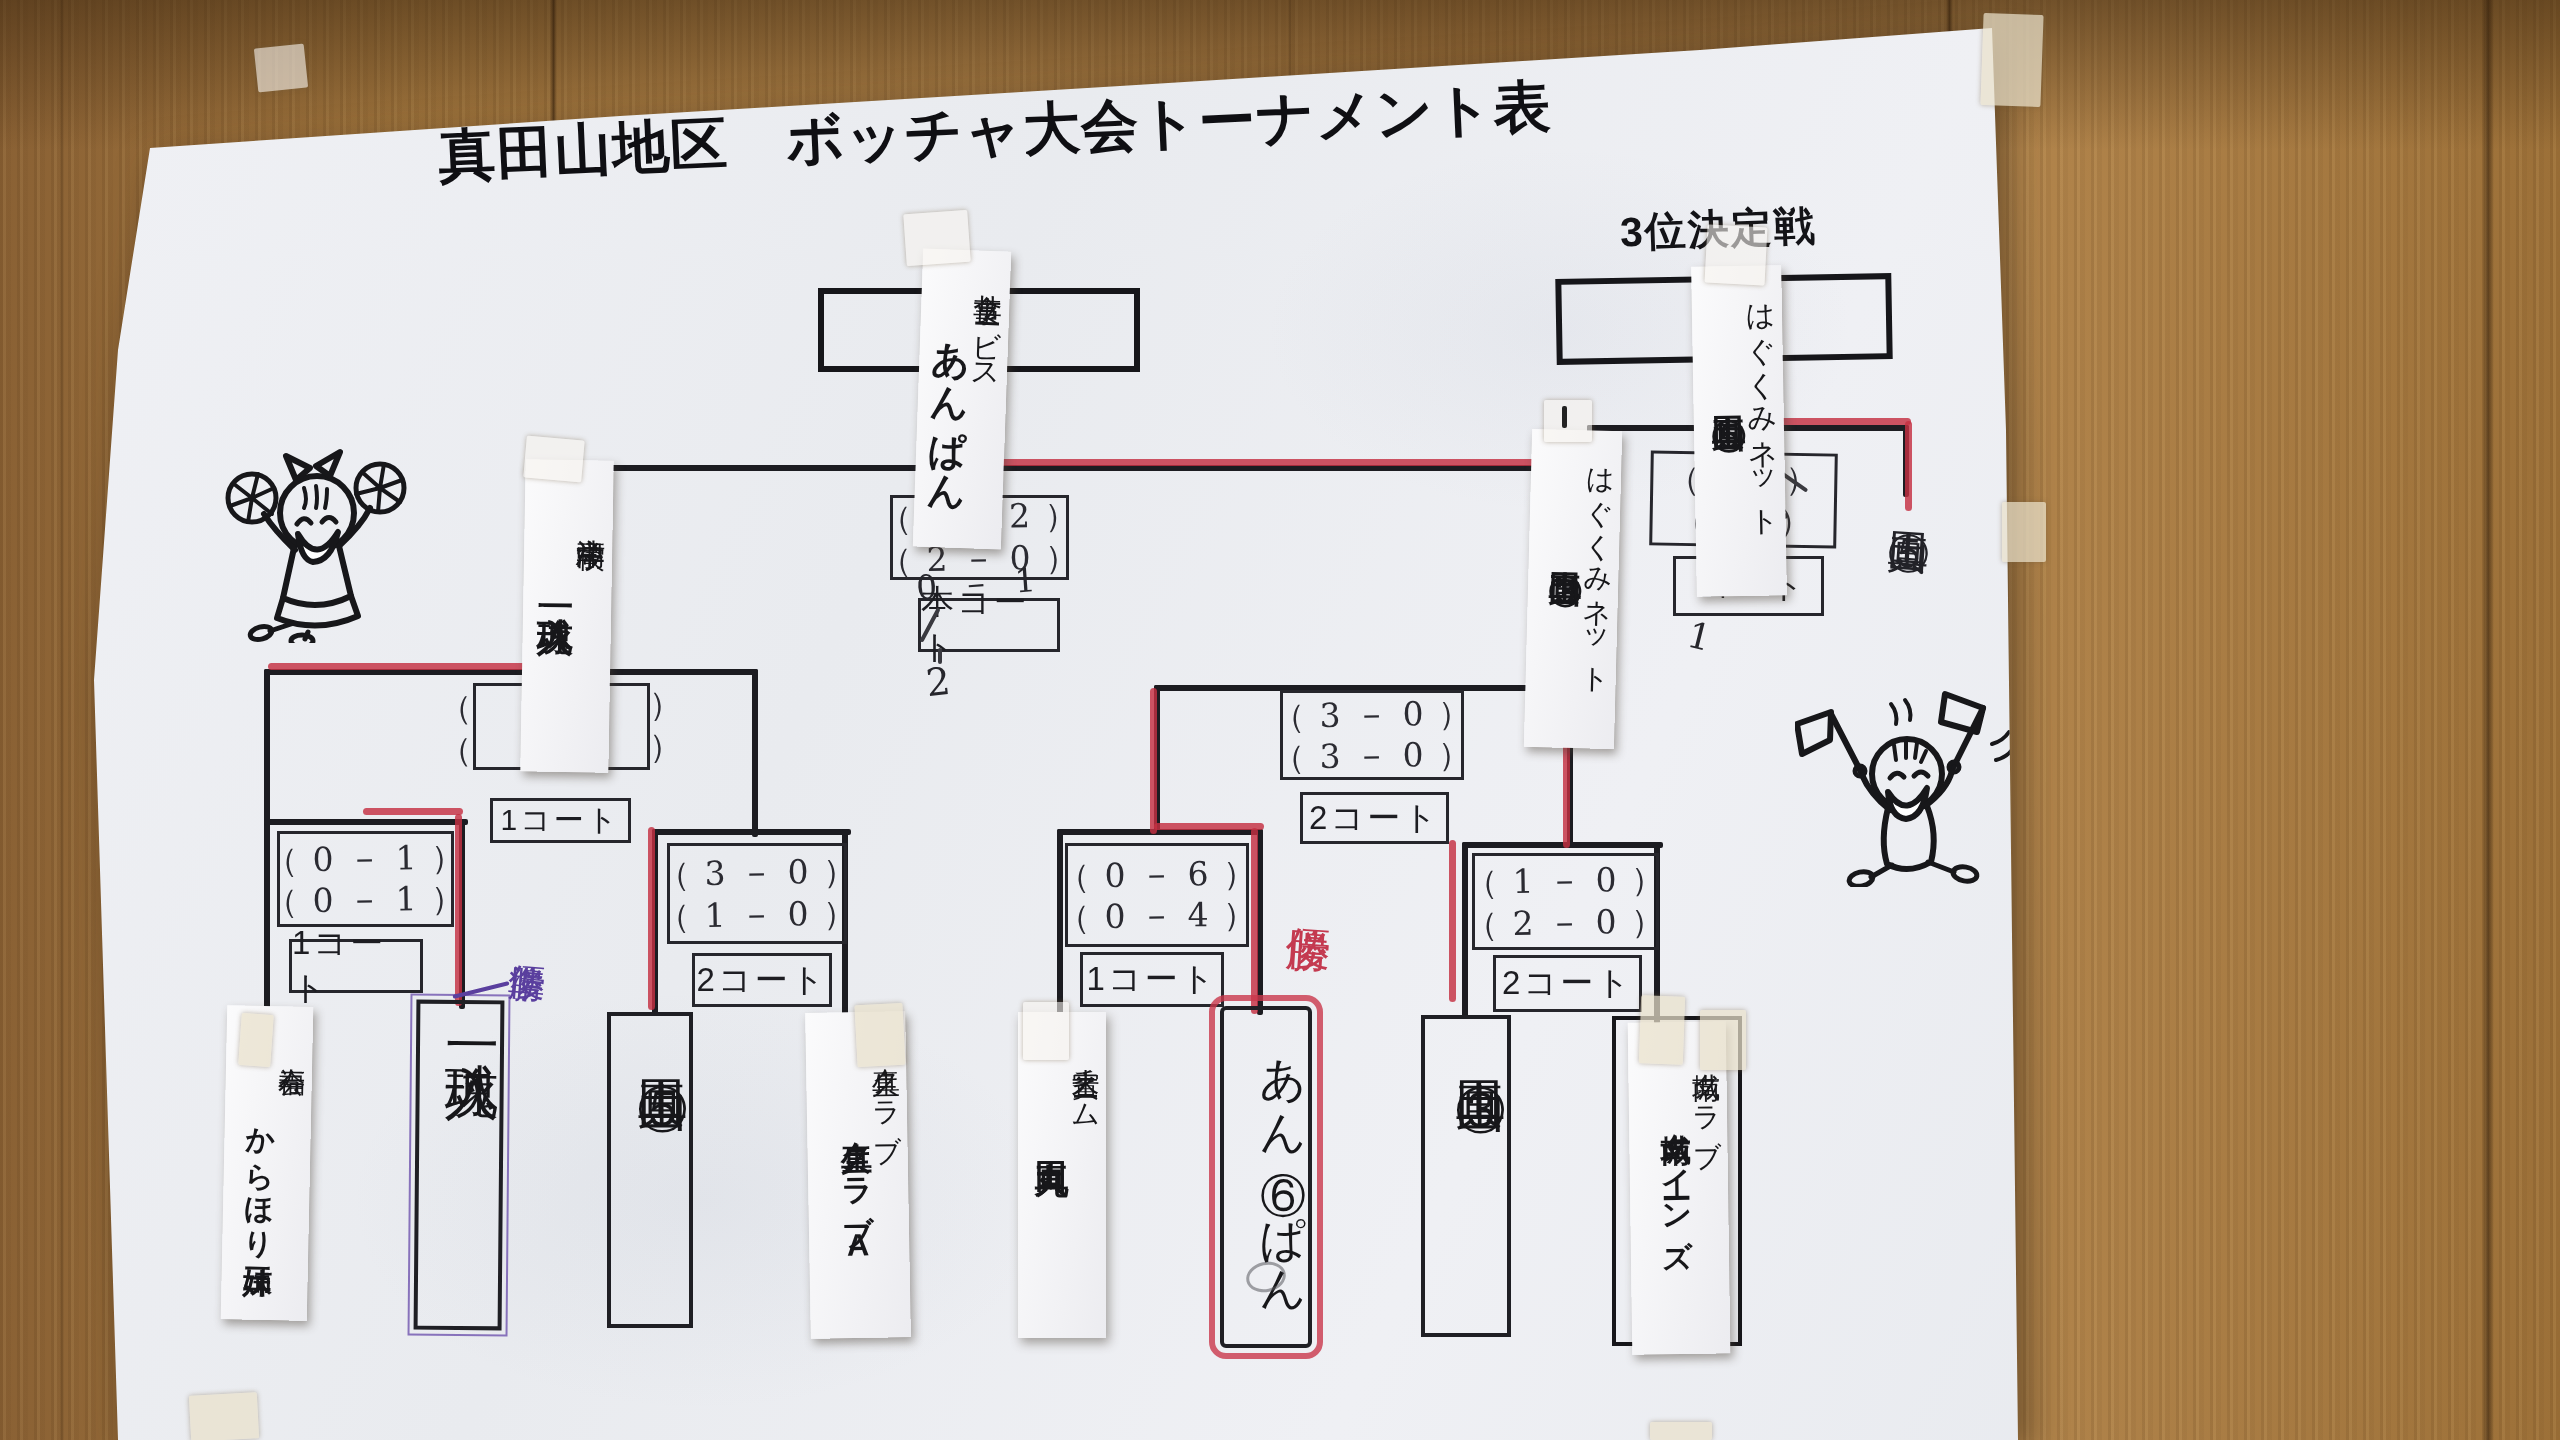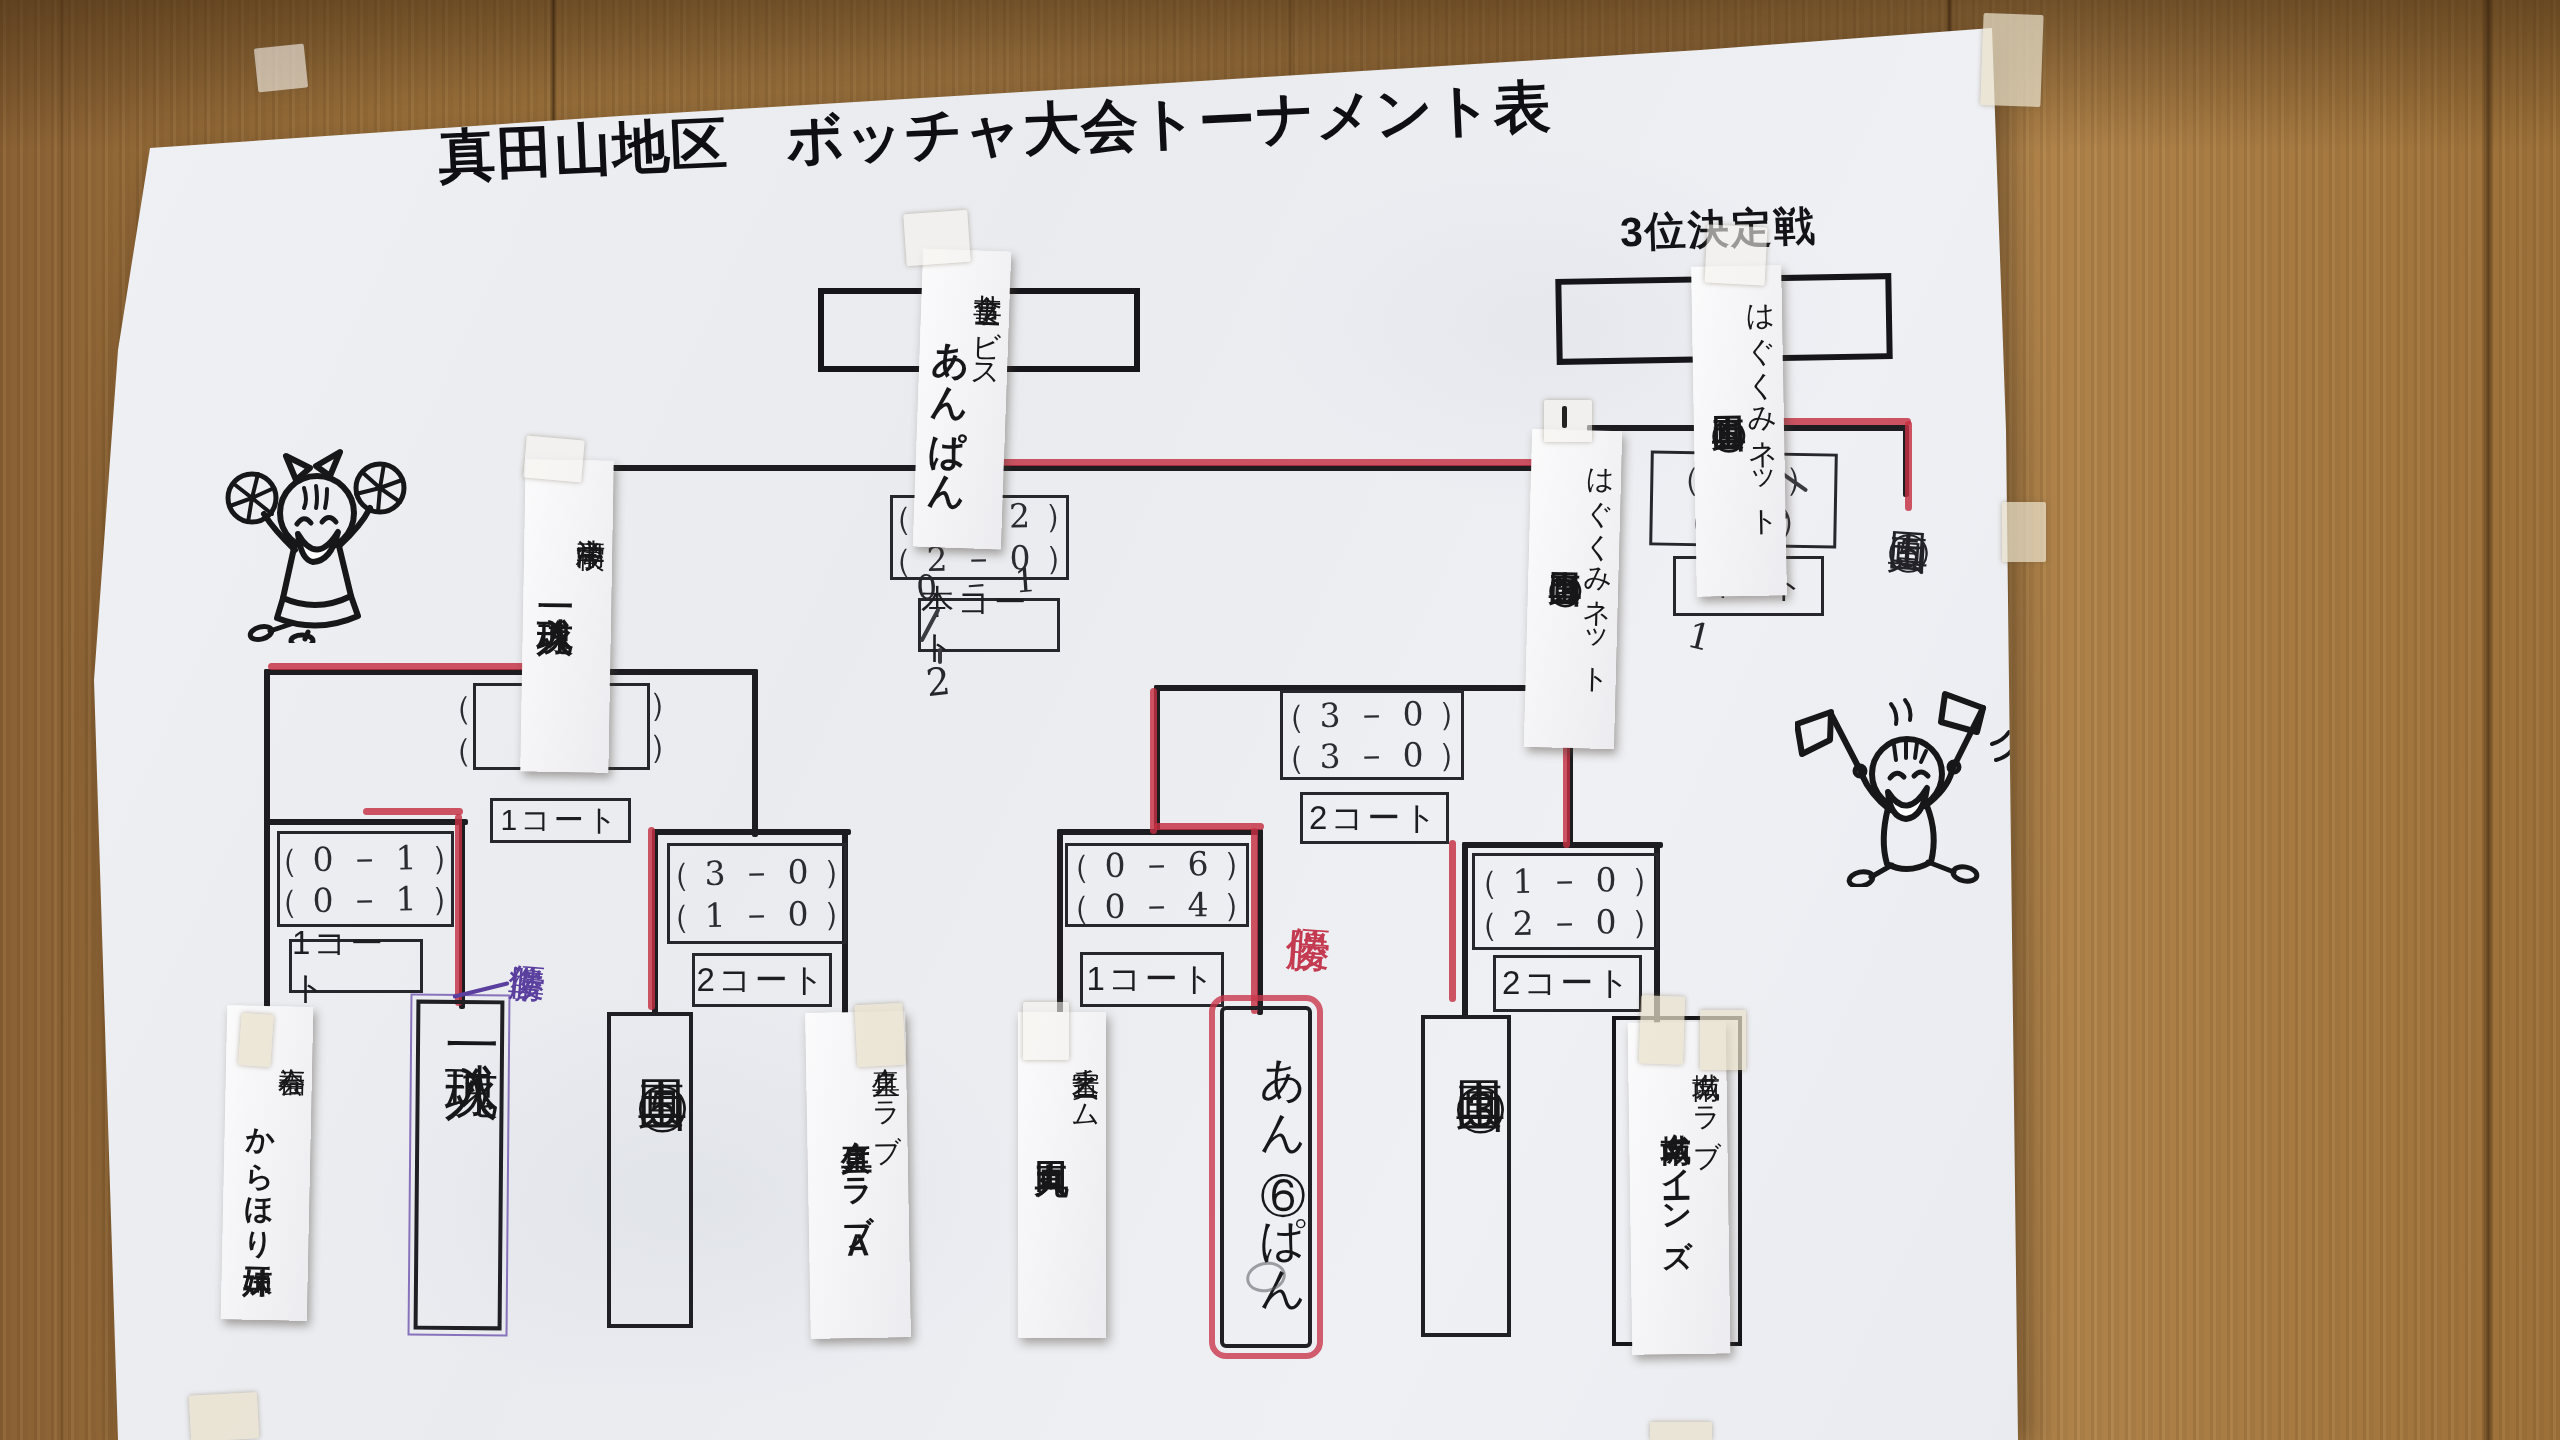--- a/index.html
+++ b/index.html
@@ -131,21 +131,21 @@
       <div class="scorerow">（ 0 － 1 ）</div>
     </div>
     <div class="cbox" style="left:289px;top:939px;width:134px;height:54px;">1コート</div>
 
     <div class="sbox" style="left:667px;top:843px;width:180px;height:101px;">
       <div class="scorerow">（ 3 － 0 ）</div>
       <div class="scorerow">（ 1 － 0 ）</div>
     </div>
     <div class="cbox" style="left:692px;top:953px;width:140px;height:54px;">2コート</div>
 
-    <div class="sbox" style="left:1065px;top:843px;width:184px;height:84px;">
+    <div class="sbox" style="left:1065px;top:843px;width:184px;height:104px;">
       <div class="scorerow">（ 0 － 6 ）</div>
       <div class="scorerow">（ 0 － 4 ）</div>
     </div>
     <div class="cbox" style="left:1080px;top:952px;width:144px;height:55px;">1コート</div>
 
     <div class="sbox" style="left:1472px;top:853px;width:187px;height:97px;">
       <div class="scorerow">（ 1 － 0 ）</div>
       <div class="scorerow">（ 2 － 0 ）</div>
     </div>
     <div class="cbox" style="left:1493px;top:955px;width:149px;height:57px;">2コート</div>

